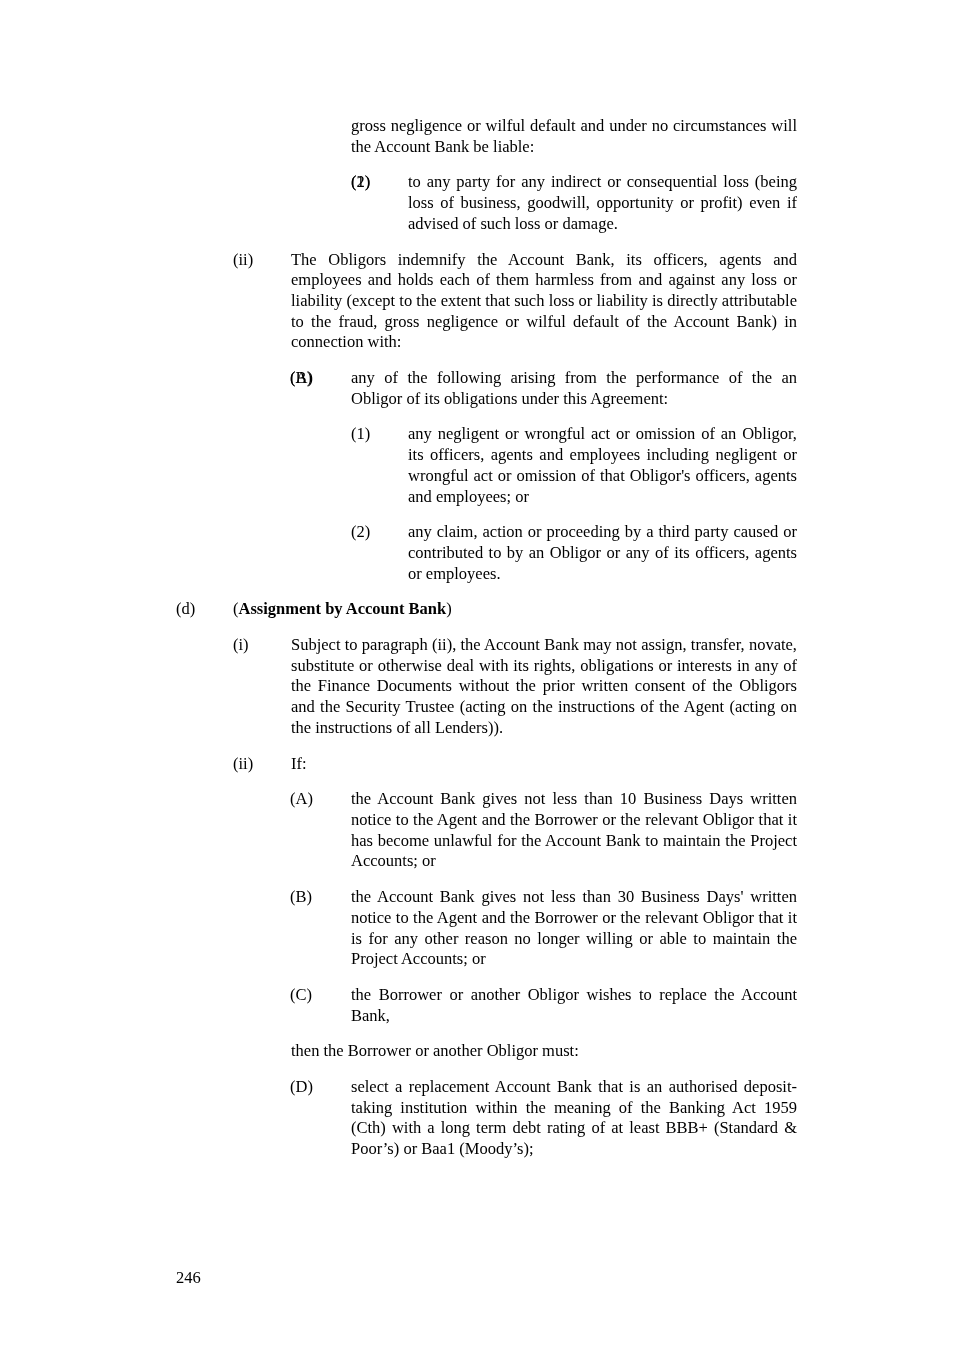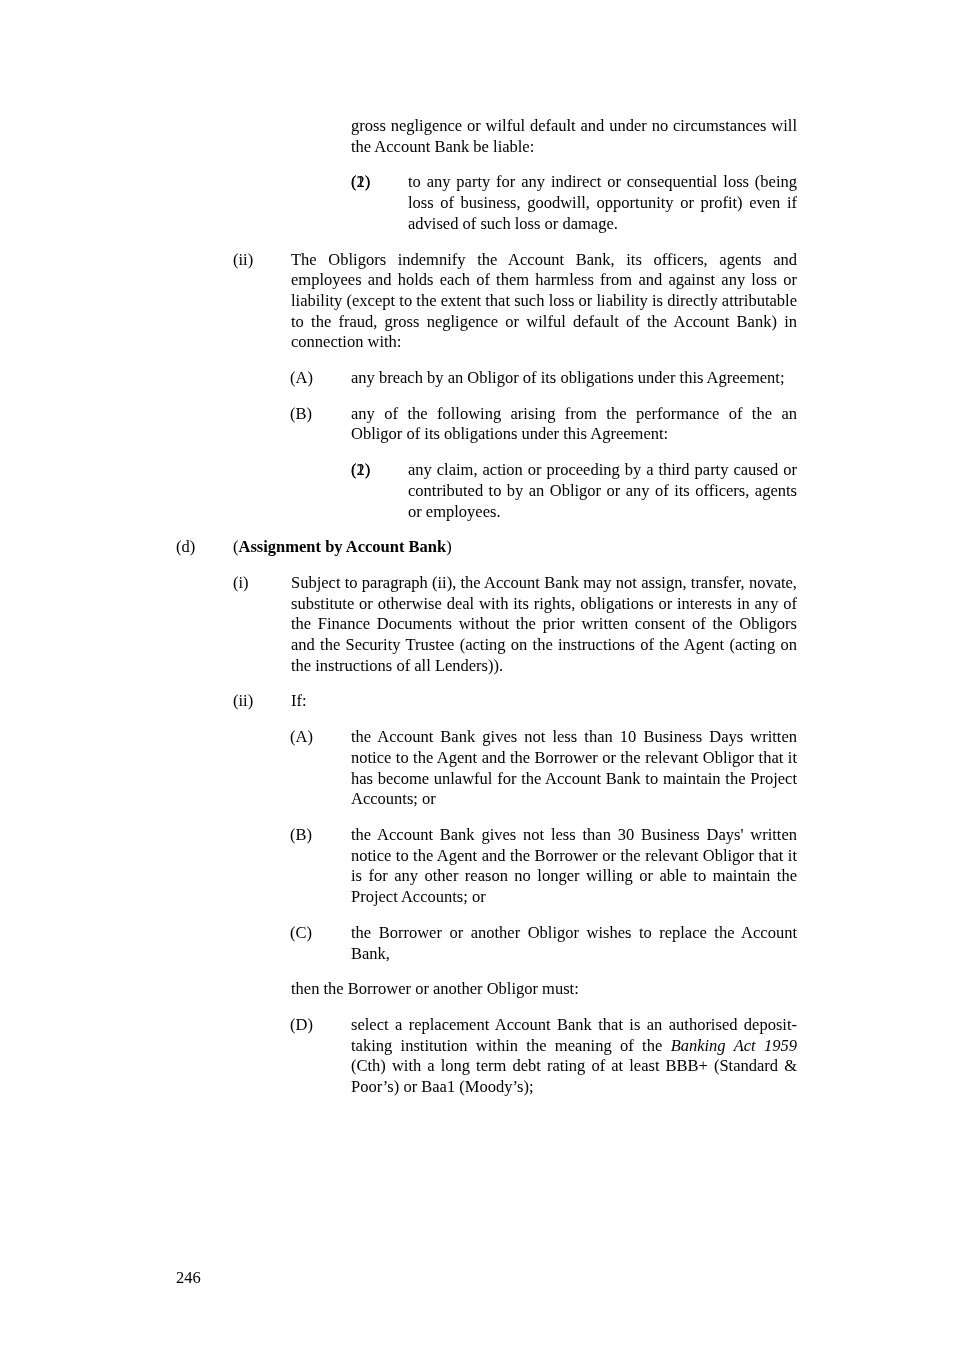--- a/index.html
+++ b/index.html
@@ -27,21 +27,21 @@
   .lv2  { padding-left: 175px; }  .lv2  > .m { left: 114px; }
   .lv3  { padding-left: 232px; }  .lv3  > .m { left: 175px; }
   .t3   { padding-left: 175px; }
   .t1   { padding-left: 115px; }
   .m {
     position: absolute;
     top: 0;
   }
   .heading { text-align: left; }
   .b { font-weight: bold; margin-top: 48px; }
-  .i { font-style: italic; }
+  .i { }
   .footer {
     position: absolute;
     top: 1268px;
     left: 176px;
     width: 673px;
   }
 </style>
 </head>
 <body>
 
@@ -60,30 +60,30 @@
     <span>to any party for any indirect or consequential loss (being loss of business, goodwill, opportunity or profit) even if advised of such loss or damage.</span>
   </div>
 
   <div class="para lv1">
     <span class="m">(ii)</span>
     <span>The Obligors indemnify the Account Bank, its officers, agents and employees and holds each of them harmless from and against any loss or liability (except to the extent that such loss or liability is directly attributable to the fraud, gross negligence or wilful default of the Account Bank) in connection with:</span>
   </div>
 
   <div class="para lv2">
     <span class="m">(A)</span>
-    <span>any breach by an Obligor of its obligations under this Agreement;</span>
   </div>
 
   <div class="para lv2">
     <span class="m">(B)</span>
     <span>any of the following arising from the performance of the an Obligor of its obligations under this Agreement:</span>
   </div>
 
   <div class="para lv3">
     <span class="m">(1)</span>
+    <span>any negligent or wrongful act or omission of an Obligor, its officers, agents and employees including negligent or wrongful act or omission of that Obligor's officers, agents and employees; or</span>
   </div>
 
   <div class="para lv3">
     <span class="m">(2)</span>
     <span>any claim, action or proceeding by a third party caused or contributed to by an Obligor or any of its officers, agents or employees.</span>
   </div>
 
   <div class="para lvd heading">
     <span class="m">(d)</span>
     <span><span>(</span><span class="b">Assignment by Account Bank</span><span>)</span></span>

